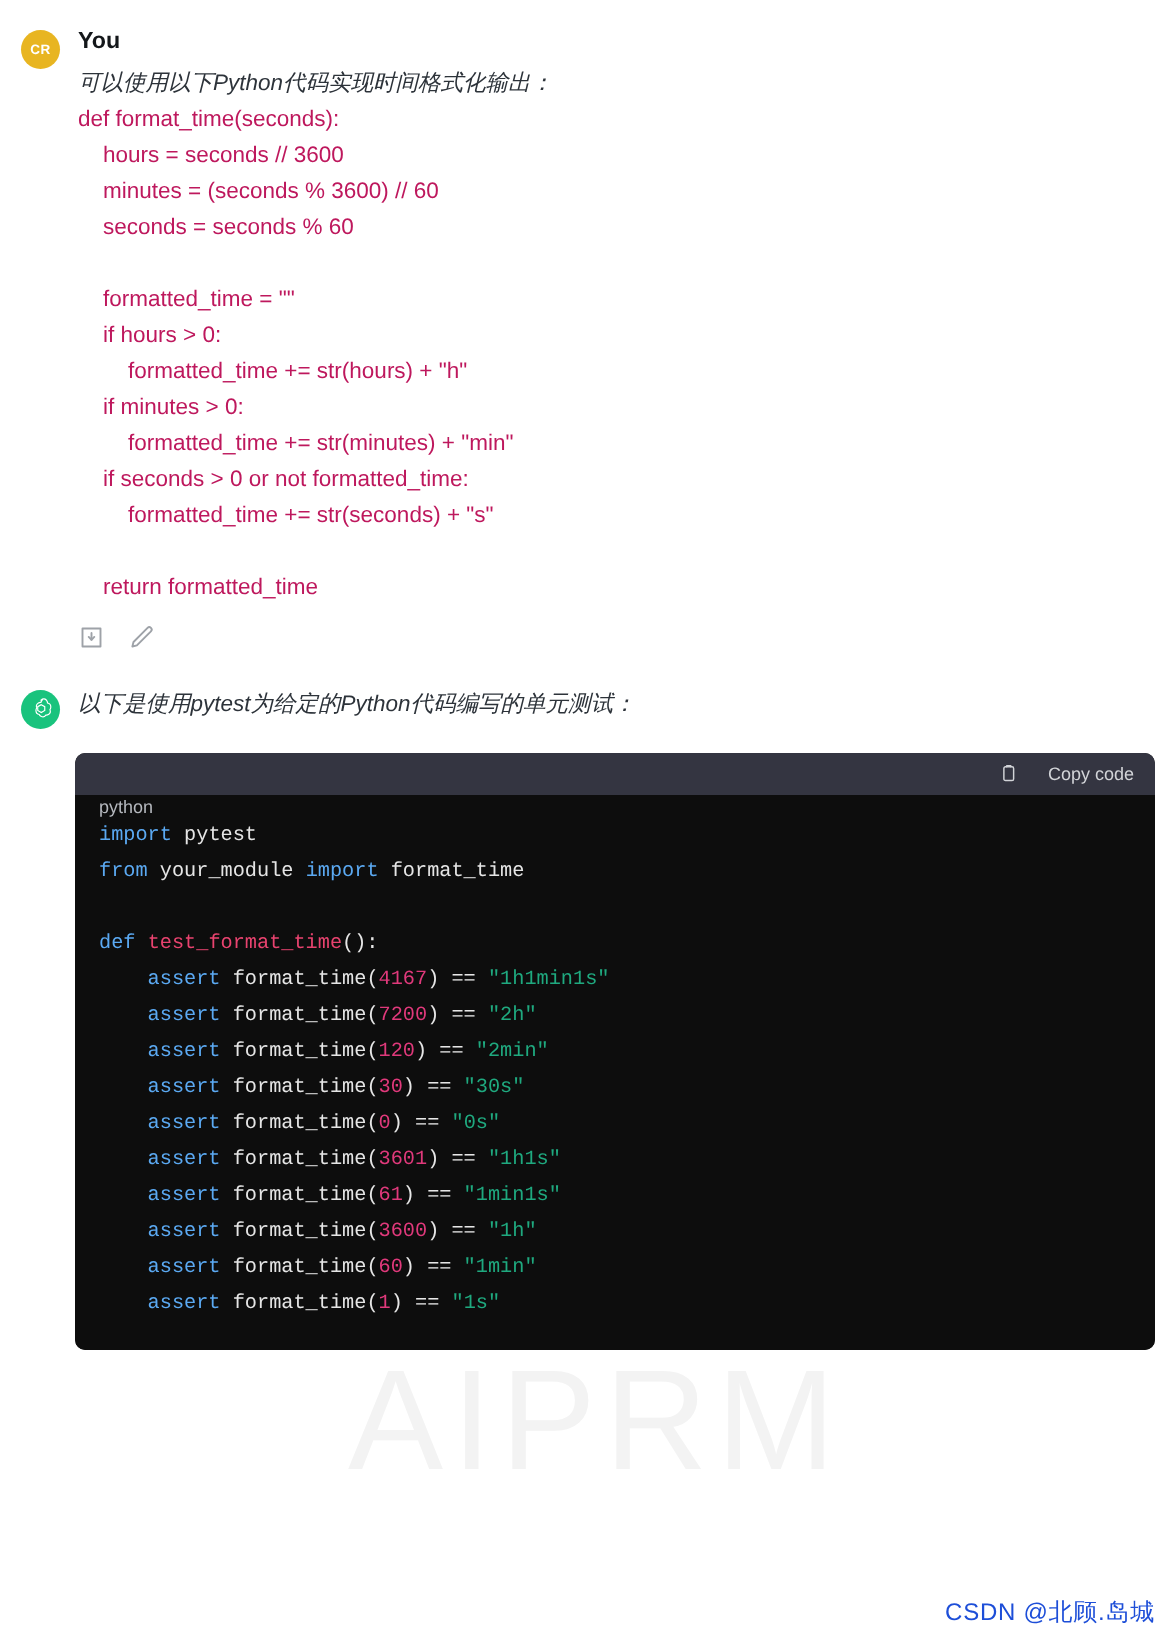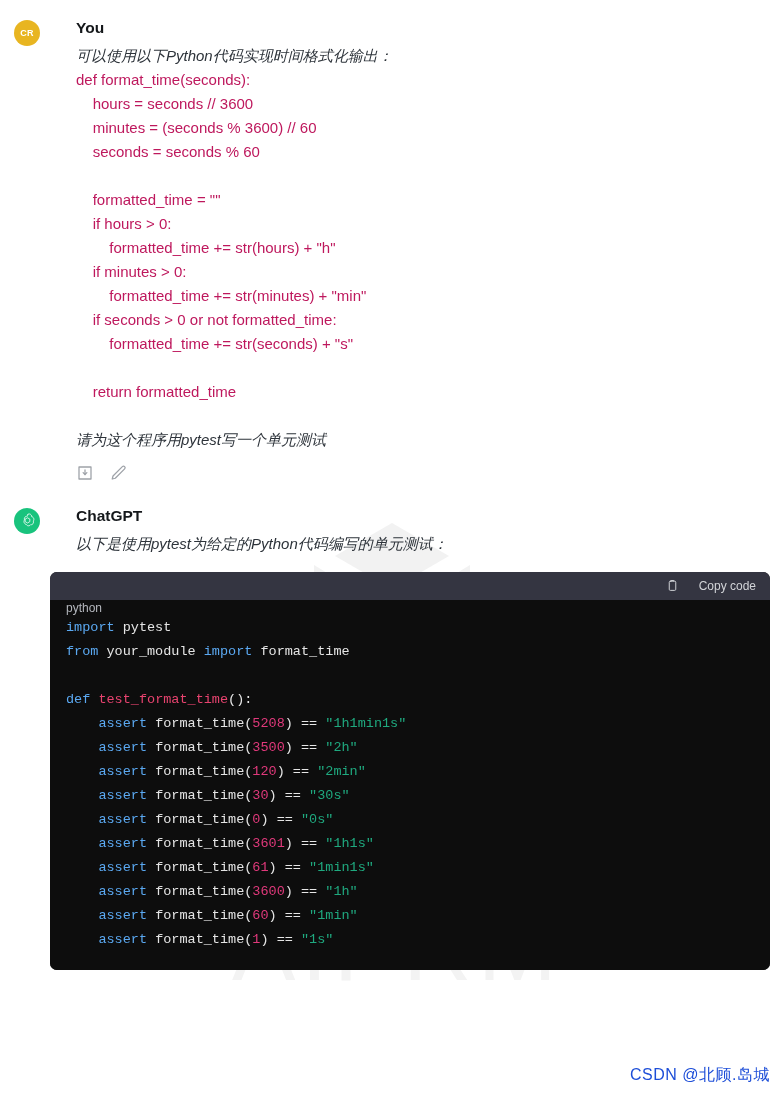--- a/index.html
+++ b/index.html
@@ -60,21 +60,20 @@
     position: relative;
     z-index: 2;
   }
   .msg {
     position: relative;
     padding: 0 14px 0 14px;
   }
   .msg-row {
     display: flex;
     align-items: flex-start;
-    gap: 24px;
   }
   .avatar {
     flex: 0 0 auto;
     width: 26px;
     height: 26px;
     border-radius: 50%;
     margin-right: 12px;
     margin-top: 2px;
     display: flex;
     align-items: center;
@@ -230,21 +229,20 @@
 
     formatted_time = ""
     if hours &gt; 0:
         formatted_time += str(hours) + "h"
     if minutes &gt; 0:
         formatted_time += str(minutes) + "min"
     if seconds &gt; 0 or not formatted_time:
         formatted_time += str(seconds) + "s"
 
     return formatted_time</div>
-        <div class="para" style="margin-top:24px;">请为这个程序用pytest写一个单元测试</div>
 
         <div class="actions">
           <span class="act-btn">
             <svg viewBox="0 0 24 24" width="18" height="18" fill="none" stroke="currentColor" stroke-width="1.7" stroke-linecap="round" stroke-linejoin="round">
               <path d="M4 4h16v16H4z" rx="2"></path>
               <path d="M12 8v6"></path>
               <path d="M9.5 11.5 12 14l2.5-2.5"></path>
             </svg>
           </span>
           <span class="act-btn">
@@ -259,21 +257,20 @@
 
   <div class="msg" style="padding-top:22px;">
     <div class="msg-row">
       <div class="avatar bot">
         <svg viewBox="0 0 24 24" width="17" height="17" fill="none" stroke="#ffffff" stroke-width="1.1">
           <path d="M12 3.6c1.6-1.4 4-1.1 5.2.7.5.7.7 1.5.7 2.3 1.8.3 3.1 1.9 3.1 3.8 0 .9-.3 1.7-.8 2.4.7 1.7.1 3.7-1.5 4.7-.8.5-1.6.6-2.4.5-1 1.5-3 2-4.6 1.1-.7-.4-1.3-1-1.6-1.7-1.8-.3-3.1-1.9-3.1-3.8 0-.9.3-1.7.8-2.4-.7-1.7-.1-3.7 1.5-4.7.8-.5 1.6-.6 2.4-.5.2-.9.7-1.7 1.3-2.4Z"></path>
           <path d="M12 8.2 15.3 10v3.6L12 15.5l-3.3-1.9V10Z"></path>
         </svg>
       </div>
       <div class="msg-body">
-        <div class="author">ChatGPT</div>
         <div class="para">以下是使用pytest为给定的Python代码编写的单元测试：</div>
       </div>
     </div>
   </div>
 
   <div class="codeblock">
     <div class="code-header">
       <span class="code-lang">python</span>
       <span class="copy-code">
         <svg viewBox="0 0 24 24" width="13" height="13" fill="none" stroke="currentColor" stroke-width="1.8" stroke-linecap="round" stroke-linejoin="round">
@@ -281,22 +278,22 @@
           <path d="M9.5 4V2.8h5V4"></path>
         </svg>
         <span>Copy code</span>
       </span>
     </div>
     <div class="code-body">
       <pre class="code" id="code-content"><span class="tok-kw">import</span> <span class="tok-id">pytest</span>
 <span class="tok-kw">from</span> <span class="tok-id">your_module</span> <span class="tok-kw">import</span> <span class="tok-id">format_time</span>
 
 <span class="tok-kw">def</span> <span class="tok-fn">test_format_time</span>():
-    <span class="tok-kw">assert</span> <span class="tok-id">format_time</span>(<span class="tok-num">5208</span>) == <span class="tok-str">"1h1min1s"</span>
-    <span class="tok-kw">assert</span> <span class="tok-id">format_time</span>(<span class="tok-num">3500</span>) == <span class="tok-str">"2h"</span>
+    <span class="tok-kw">assert</span> <span class="tok-id">format_time</span>(<span class="tok-num">4167</span>) == <span class="tok-str">"1h1min1s"</span>
+    <span class="tok-kw">assert</span> <span class="tok-id">format_time</span>(<span class="tok-num">7200</span>) == <span class="tok-str">"2h"</span>
     <span class="tok-kw">assert</span> <span class="tok-id">format_time</span>(<span class="tok-num">120</span>) == <span class="tok-str">"2min"</span>
     <span class="tok-kw">assert</span> <span class="tok-id">format_time</span>(<span class="tok-num">30</span>) == <span class="tok-str">"30s"</span>
     <span class="tok-kw">assert</span> <span class="tok-id">format_time</span>(<span class="tok-num">0</span>) == <span class="tok-str">"0s"</span>
     <span class="tok-kw">assert</span> <span class="tok-id">format_time</span>(<span class="tok-num">3601</span>) == <span class="tok-str">"1h1s"</span>
     <span class="tok-kw">assert</span> <span class="tok-id">format_time</span>(<span class="tok-num">61</span>) == <span class="tok-str">"1min1s"</span>
     <span class="tok-kw">assert</span> <span class="tok-id">format_time</span>(<span class="tok-num">3600</span>) == <span class="tok-str">"1h"</span>
     <span class="tok-kw">assert</span> <span class="tok-id">format_time</span>(<span class="tok-num">60</span>) == <span class="tok-str">"1min"</span>
     <span class="tok-kw">assert</span> <span class="tok-id">format_time</span>(<span class="tok-num">1</span>) == <span class="tok-str">"1s"</span></pre>
     </div>
   </div>

